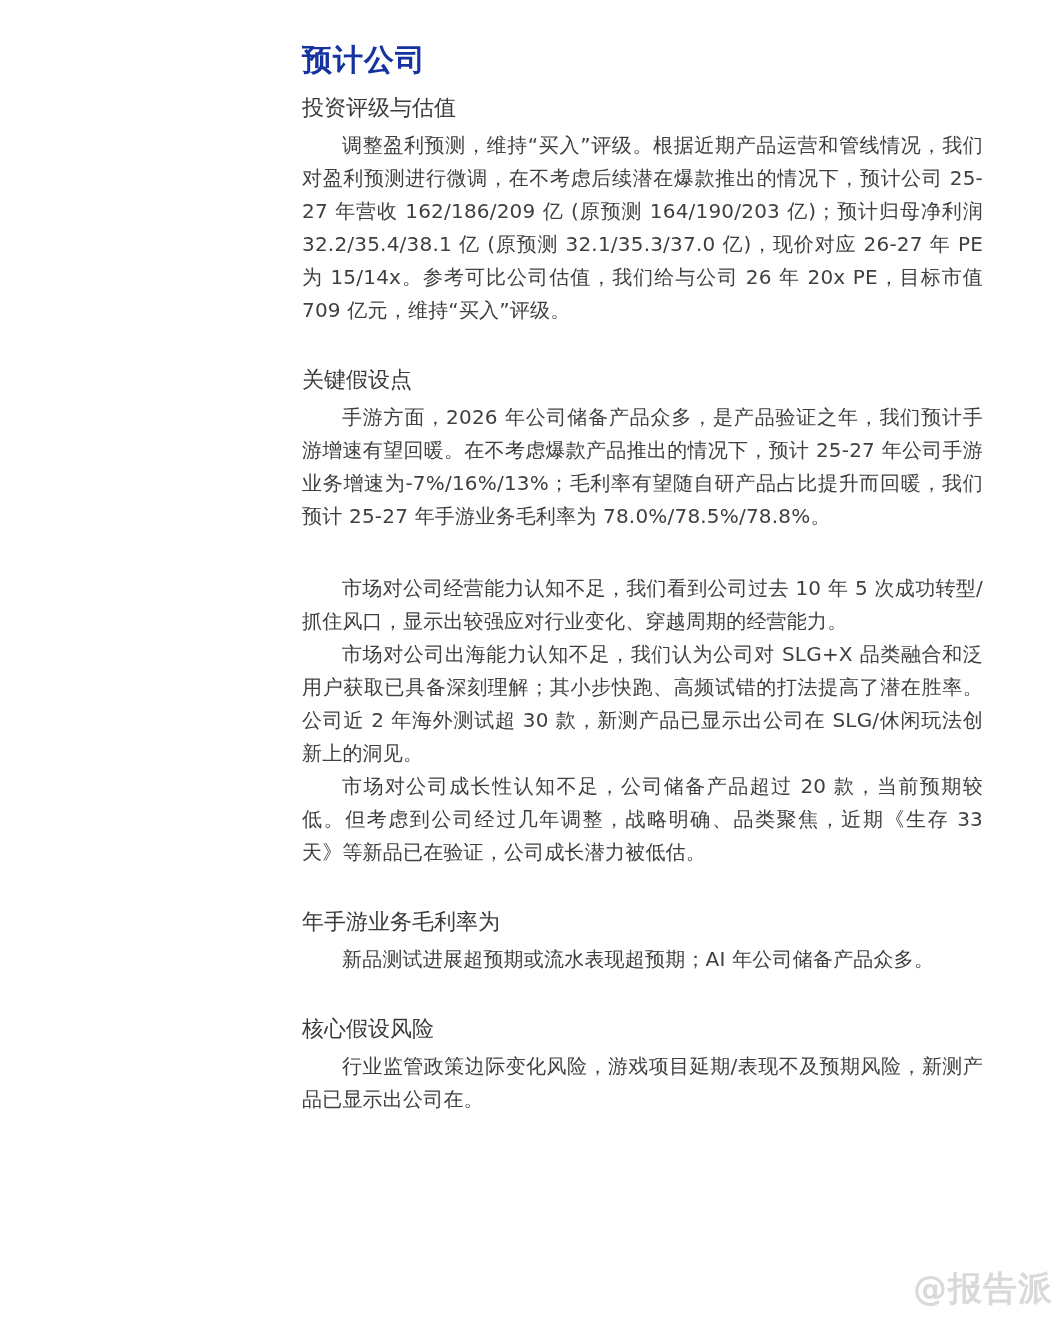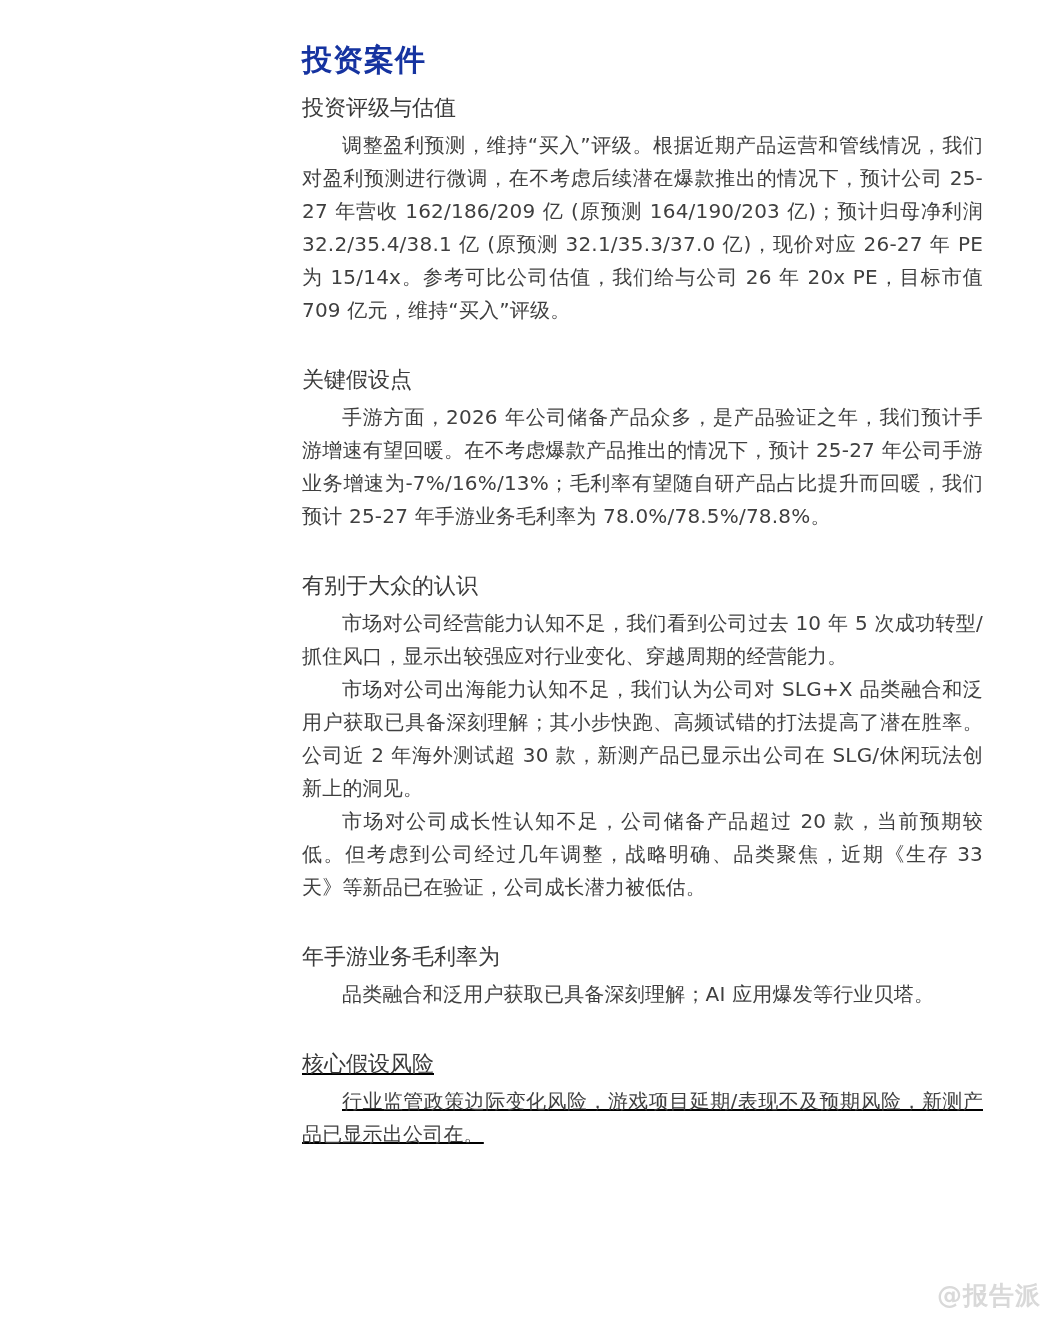--- a/index.html
+++ b/index.html
@@ -27,71 +27,69 @@
     line-height: 36px;
     font-weight: 700;
     letter-spacing: 1px;
     color: var(--title-blue, #1533A0);
   }
   section.report-section {
     margin: 0 0 39px 0;
   }
   section.report-section:last-child {
     margin-bottom: 16px;
-    text-decoration: underline;
   }
   h2.section-heading {
     margin: 0 0 7px 0;
     font-size: 22px;
     line-height: 28px;
     font-weight: 400;
     color: var(--heading-gray, #3A3A3A);
   }
   p.body-paragraph {
     margin: 0;
     font-size: 20px;
     line-height: 33px;
     color: var(--body-gray, #3F3F3F);
     text-align: justify;
     text-indent: 2em;
     letter-spacing: 0.2px;
   }
   .watermark {
     position: absolute;
-    right: 20px;
+    right: 8px;
     bottom: 8px;
-    font-size: 25px;
+    font-size: 34px;
     font-weight: 700;
     color: var(--watermark-gray, #D9D9D9);
     letter-spacing: 1px;
   }
 </style>
 </head>
 <body>
 
 <div class="page-content">
-  <h1 class="report-title">投资案件</h1>
+  <h1 class="report-title">预计公司</h1>
   <div>
       <section class="report-section">
         <h2 class="section-heading">投资评级与估值</h2>
         <p class="body-paragraph">调整盈利预测，维持“买入”评级。根据近期产品运营和管线情况，我们对盈利预测进行微调，在不考虑后续潜在爆款推出的情况下，预计公司 25-27 年营收 162/186/209 亿 (原预测 164/190/203 亿)；预计归母净利润 32.2/35.4/38.1 亿 (原预测 32.1/35.3/37.0 亿)，现价对应 26-27 年 PE 为 15/14x。参考可比公司估值，我们给与公司 26 年 20x PE，目标市值 709 亿元，维持“买入”评级。</p>
       </section>
       <section class="report-section">
         <h2 class="section-heading">关键假设点</h2>
         <p class="body-paragraph">手游方面，2026 年公司储备产品众多，是产品验证之年，我们预计手游增速有望回暖。在不考虑爆款产品推出的情况下，预计 25-27 年公司手游业务增速为-7%/16%/13%；毛利率有望随自研产品占比提升而回暖，我们预计 25-27 年手游业务毛利率为 78.0%/78.5%/78.8%。</p>
       </section>
       <section class="report-section">
-        <h2 class="section-heading">有别于大众的认识</h2>
         <p class="body-paragraph">市场对公司经营能力认知不足，我们看到公司过去 10 年 5 次成功转型/抓住风口，显示出较强应对行业变化、穿越周期的经营能力。</p>
         <p class="body-paragraph">市场对公司出海能力认知不足，我们认为公司对 SLG+X 品类融合和泛用户获取已具备深刻理解；其小步快跑、高频试错的打法提高了潜在胜率。公司近 2 年海外测试超 30 款，新测产品已显示出公司在 SLG/休闲玩法创新上的洞见。</p>
         <p class="body-paragraph">市场对公司成长性认知不足，公司储备产品超过 20 款，当前预期较低。但考虑到公司经过几年调整，战略明确、品类聚焦，近期《生存 33 天》等新品已在验证，公司成长潜力被低估。</p>
       </section>
       <section class="report-section">
         <h2 class="section-heading">年手游业务毛利率为</h2>
-        <p class="body-paragraph">品类融合和泛用户获取已具备深刻理解；AI 应用爆发等行业贝塔。</p>
+        <p class="body-paragraph">新品测试进展超预期或流水表现超预期；AI 年公司储备产品众多。</p>
       </section>
       <section class="report-section">
         <h2 class="section-heading">核心假设风险</h2>
         <p class="body-paragraph">行业监管政策边际变化风险，游戏项目延期/表现不及预期风险，新测产品已显示出公司在。</p>
       </section>
     </div>
 </div>
 
 <div class="watermark">@报告派</div>
 

